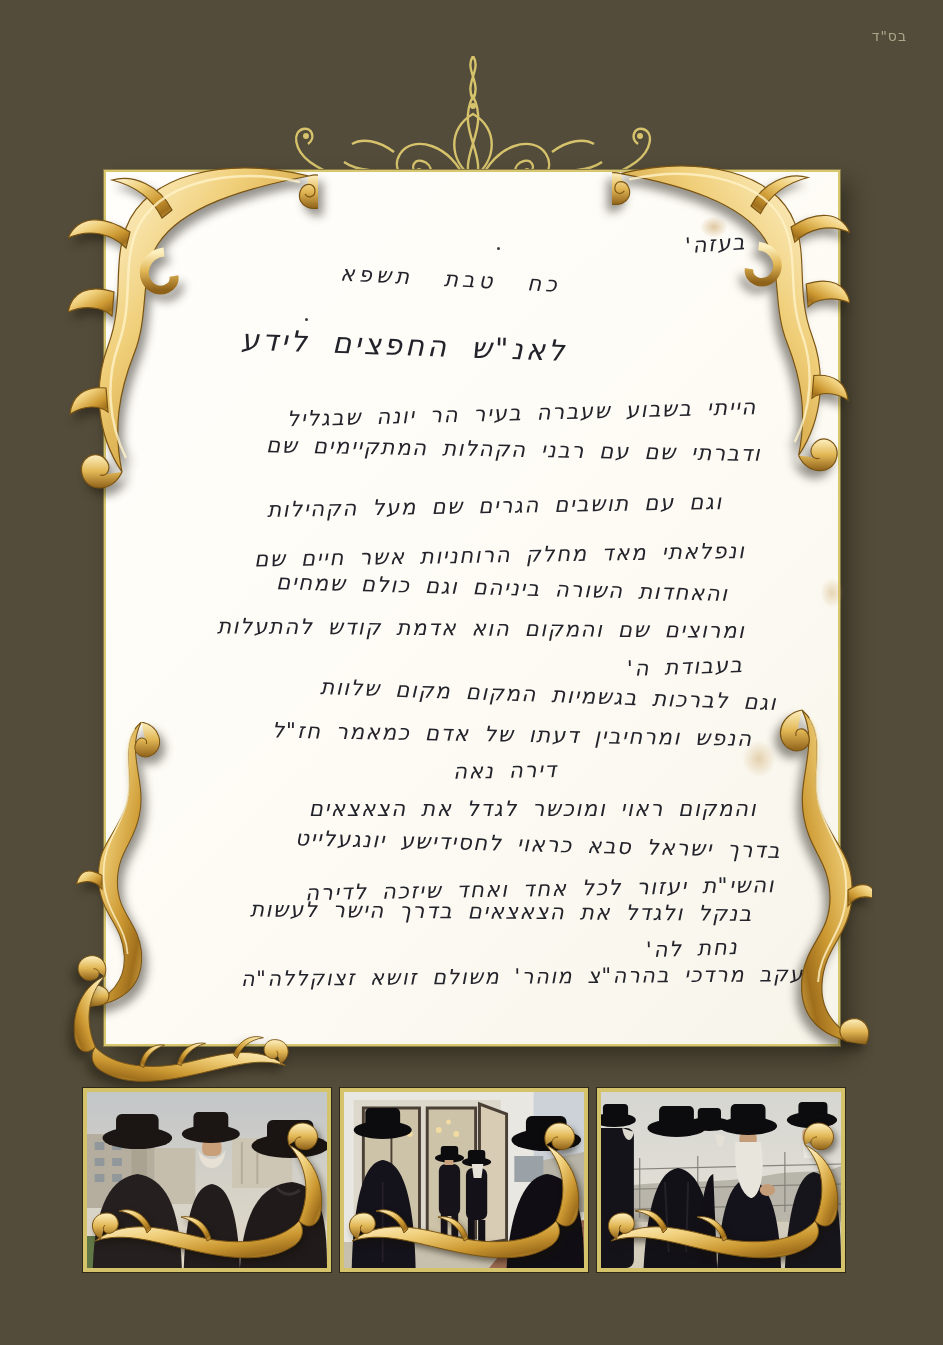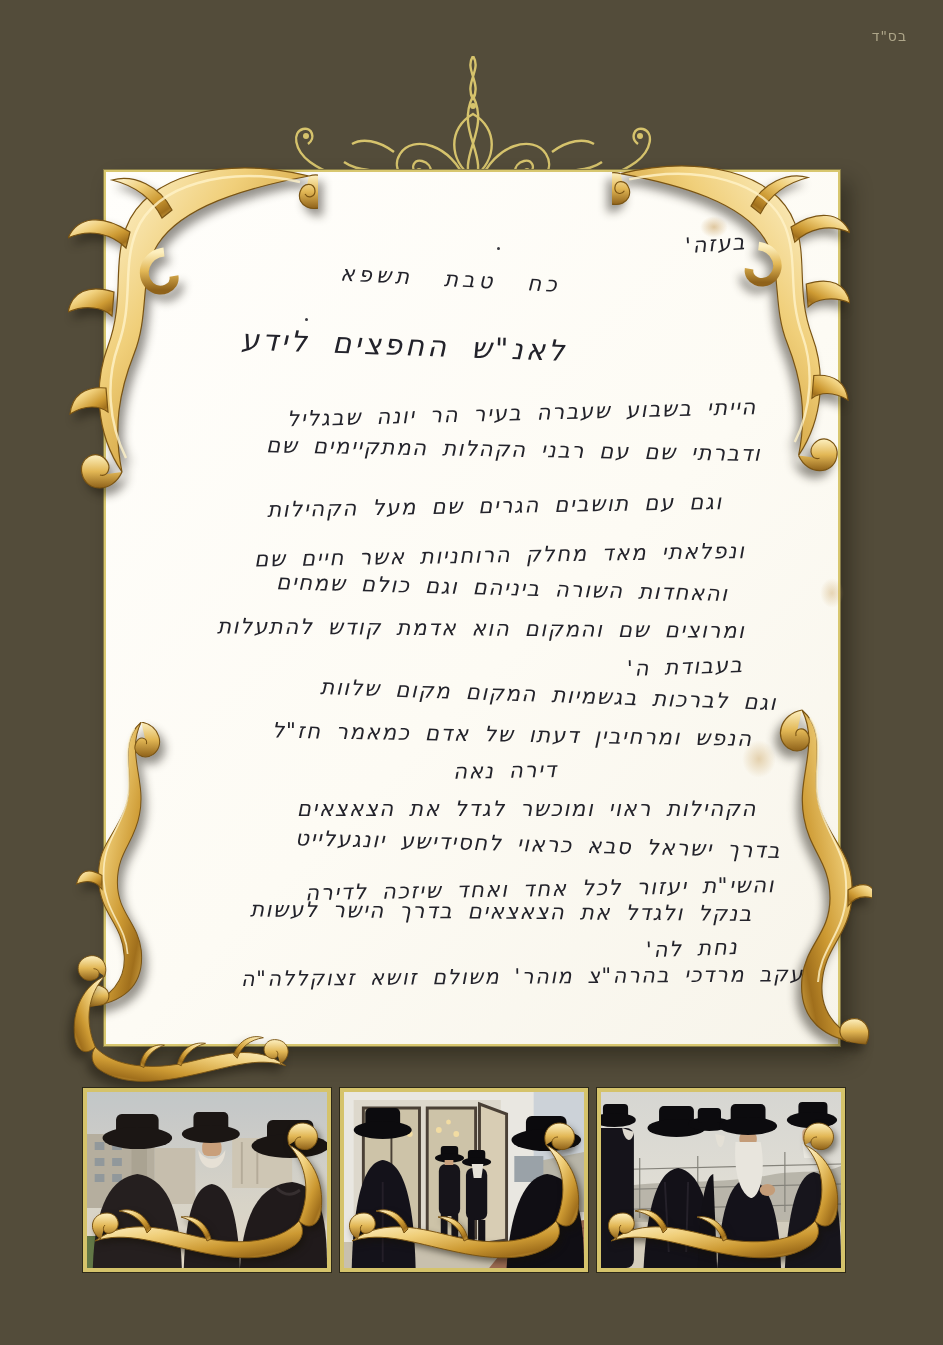--- a/index.html
+++ b/index.html
@@ -109,21 +109,21 @@
   <div class="hw" style="top:394px;right:186px;transform:rotate(-1.5deg);">הייתי בשבוע שעברה בעיר הר יונה שבגליל</div>
   <div class="hw" style="top:441px;right:182px;transform:rotate(1deg);">ודברתי שם עם רבני הקהלות המתקיימים שם</div>
   <div class="hw" style="top:489px;right:220px;transform:rotate(-1deg);">וגם עם תושבים הגרים שם מעל הקהילות</div>
   <div class="hw" style="top:538px;right:198px;transform:rotate(-1deg);">ונפלאתי מאד מחלק הרוחניות אשר חיים שם</div>
   <div class="hw" style="top:581px;right:214px;transform:rotate(1.5deg);">והאחדות השורה ביניהם וגם כולם שמחים</div>
   <div class="hw" style="top:618px;right:198px;transform:rotate(0.5deg);">ומרוצים שם והמקום הוא אדמת קודש להתעלות</div>
   <div class="hw" style="top:652px;right:200px;transform:rotate(-2deg);">בעבודת ה'</div>
   <div class="hw" style="top:690px;right:166px;transform:rotate(2deg);">וגם לברכות בגשמיות המקום מקום שלוות</div>
   <div class="hw" style="top:726px;right:190px;transform:rotate(1deg);">הנפש ומרחיבין דעתו של אדם כמאמר חז"ל</div>
   <div class="hw" style="top:757px;right:385px;transform:rotate(-1deg);">דירה נאה</div>
-  <div class="hw" style="top:796px;right:186px;">הקהילות ראוי ומוכשר לגדל את הצאצאים</div>
+  <div class="hw" style="top:796px;right:186px;">והמקום ראוי ומוכשר לגדל את הצאצאים</div>
   <div class="hw" style="top:838px;right:162px;transform:rotate(1.5deg);">בדרך ישראל סבא כראוי לחסידישע יונגעלייט</div>
   <div class="hw" style="top:872px;right:168px;transform:rotate(-1deg);">והשי"ת יעזור לכל אחד ואחד שיזכה לדירה</div>
   <div class="hw" style="top:901px;right:190px;transform:rotate(0.5deg);">בנקל ולגדל את הצאצאים בדרך הישר לעשות</div>
   <div class="hw" style="top:934px;right:205px;transform:rotate(-2deg);">נחת לה'</div>
   <div class="hw" style="top:962px;right:133px;font-size:21px;transform:rotate(-0.5deg);">יעקב מרדכי בהרה"צ מוהר' משולם זושא זצוקללה"ה</div>
 
   <svg class="orn" style="left:68px;top:152px;width:250px;height:345px;" viewBox="0 0 250 345">
     <g stroke="#7a5413" stroke-width="1.2">
       <path fill="url(#goldA)" d="M241,24 C158,4 78,22 58,76 C44,114 57,148 40,194 C26,231 27,280 54,320 C45,276 51,240 66,202 C82,162 71,122 90,92 C114,55 176,36 241,24 Z"></path>
       <path fill="url(#goldB)" d="M241,24 C262,18 272,40 258,52 C246,62 228,54 232,40 C235,30 247,30 247,39 C247,45 240,47 237,42"></path>

